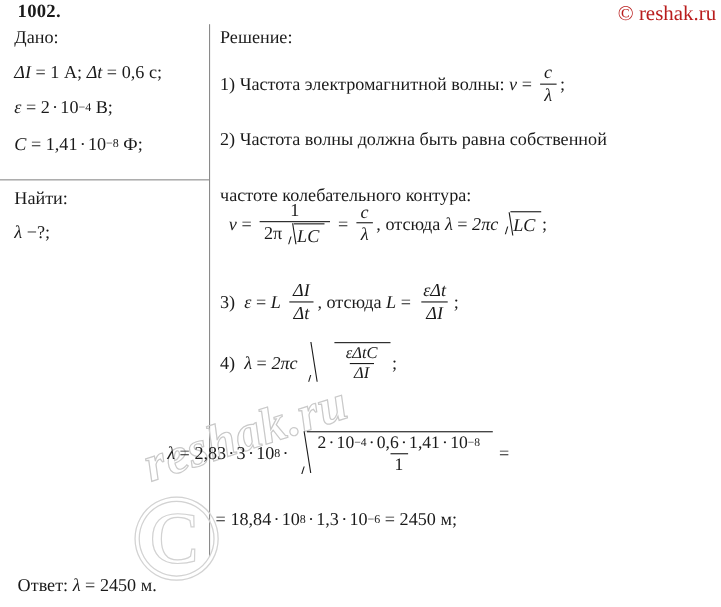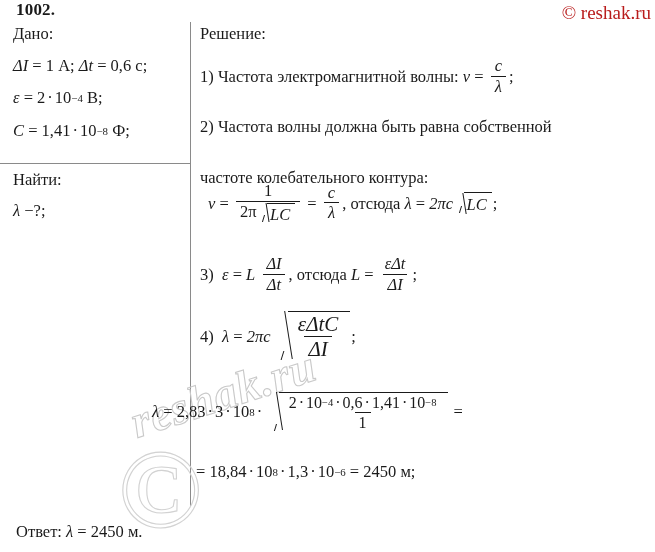--- a/index.html
+++ b/index.html
@@ -363,21 +363,21 @@
   <div class="right row" id="step4">
     <span>4)</span>
     <span>&nbsp;</span>
     <span>&nbsp;</span>
     <span class="mi">λ</span>
     <span>&nbsp;</span>
       <span>=</span>
       <span>&nbsp;</span>
     <span class="mi">2πc</span>
     <span>&nbsp;</span>
-    <span class="rad" style="font-size:21px;">
+    <span class="rad" style="font-size:15px;gap:20px;">
       <span class="sign"></span>
       <span class="body">
         <span class="frac">
           <span class="num mi">εΔtC</span>
           <span class="den mi">ΔI</span>
         </span>
       </span>
     </span>
     <span>;</span>
   </div>

